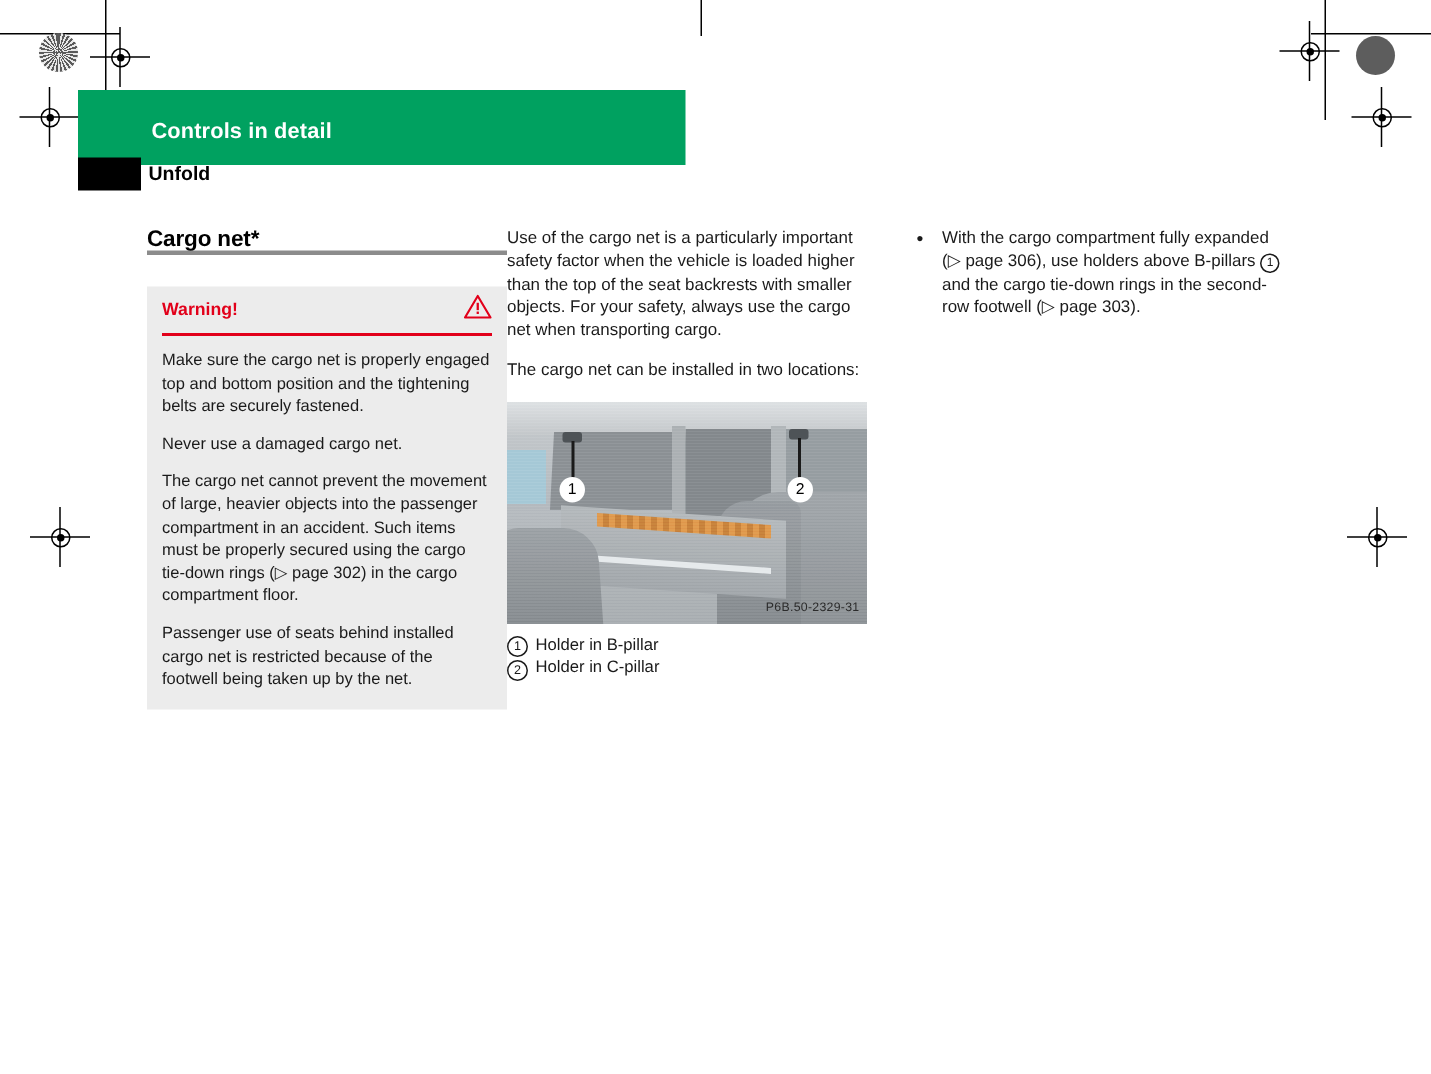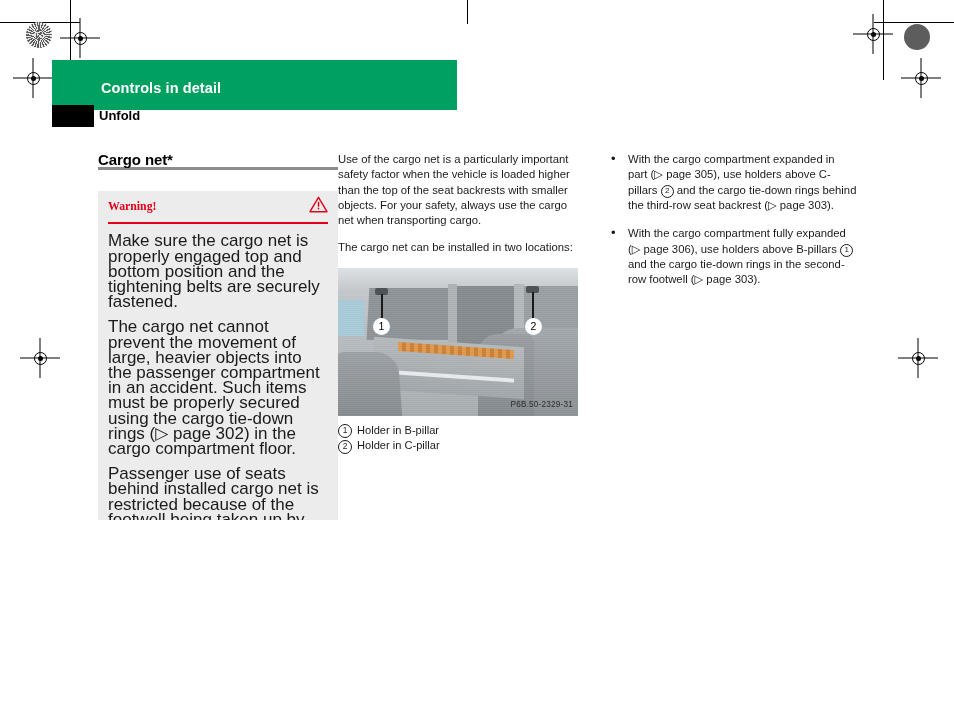--- a/index.html
+++ b/index.html
@@ -133,21 +133,20 @@
 
   
   .warnbox {
     background: #ececec;
     padding: 0;
     width: 240px;
   }
   .warn-head {
     position: relative;
     height: 31px;
-    font-family: Liberation Serif, serif;
   }
   .warn-head .warn-label {
     position: absolute;
     left: 10px;
     top: 8px;
     color: #e2001a;
     font-size: 11.8px;
     font-weight: bold;
   }
   .warn-head .warn-tri {
@@ -160,21 +159,21 @@
   .warn-rule {
     height: 2px;
     background: #e2001a;
     margin: 0 10px;
   }
   .warn-body {
     padding: 9px 10px 12px 10px;
   }
   .warn-body p {
     margin: 0 0 10px 0;
-    font-size: 17px;
+    font-size: 11px;
     line-height: 15.2px;
     color: #1a1a1a;
   }
   .warn-body p:last-child { margin-bottom: 0; }
 
   
   .para {
     margin: 0 0 12px 0;
   }
 
@@ -475,20 +474,21 @@
           <svg viewBox="0 0 20 18" width="19" height="17" aria-hidden="true">
             <path d="M10 1.4 L19 16.6 L1 16.6 Z" fill="none" stroke="#e2001a" stroke-width="1.5" stroke-linejoin="round"></path>
             <rect x="9.2" y="6.2" width="1.6" height="5.2" fill="#e2001a"></rect>
             <rect x="9.2" y="12.4" width="1.6" height="1.7" fill="#e2001a"></rect>
           </svg>
         </span>
       </div>
       <div class="warn-rule"></div>
       <div class="warn-body">
         <p>Make sure the cargo net is properly engaged top and bottom position and the tightening belts are securely fastened.</p>
+        <p>Never use a damaged cargo net.</p>
         <p>The cargo net cannot prevent the movement of large, heavier objects into the passenger compartment in an accident. Such items must be properly secured using the cargo tie-down rings (▷ page 302) in the cargo compartment floor.</p>
         <p>Passenger use of seats behind installed cargo net is restricted because of the footwell being taken up by the net.</p>
       </div>
     </div>
   </div>
 
   <div class="col col-2">
     <p class="para">Use of the cargo net is a particularly important safety factor when the vehicle is loaded higher than the top of the seat backrests with smaller objects. For your safety, always use the cargo net when transporting cargo.</p>
     <p class="para">The cargo net can be installed in two locations:</p>
 
@@ -529,23 +529,20 @@
           <span class="circ-num">2</span>
           <span>Holder in C-pillar</span>
         </div>
       </div>
     </div>
   </div>
 
   <div class="col col-3">
     <ul class="bullets">
       <li>
-        <span>With the cargo compartment expanded in part (▷ page 305), use holders above C-pillars </span><span class="inline-circ">2</span><span> and the cargo tie-down rings behind the third-row seat backrest (▷ page 303).</span>
-      </li>
-      <li>
         <span>With the cargo compartment fully expanded (▷ page 306), use holders above B-pillars </span><span class="inline-circ">1</span><span> and the cargo tie-down rings in the second-row footwell (▷ page 303).</span>
       </li>
     </ul>
 
   </div>
 
 
 </div>
 
 </body></html>

